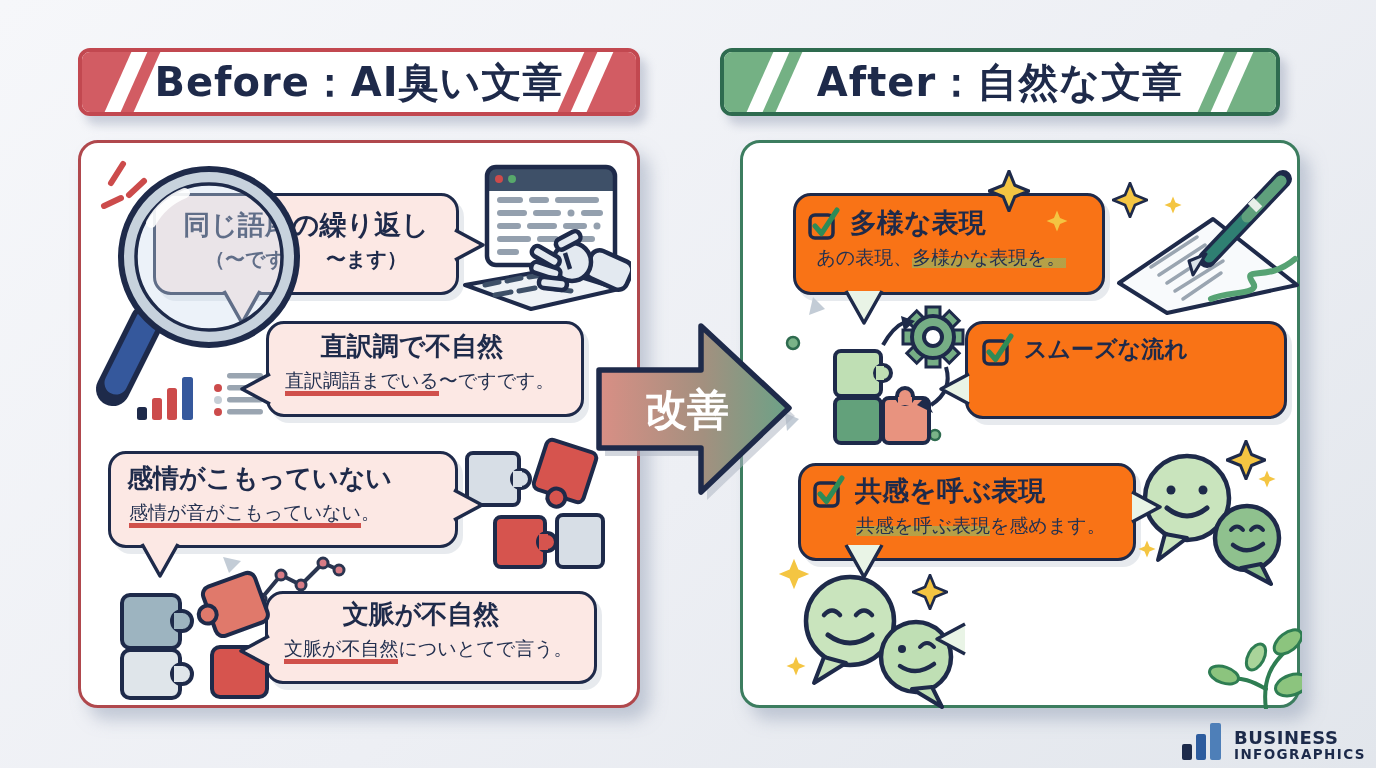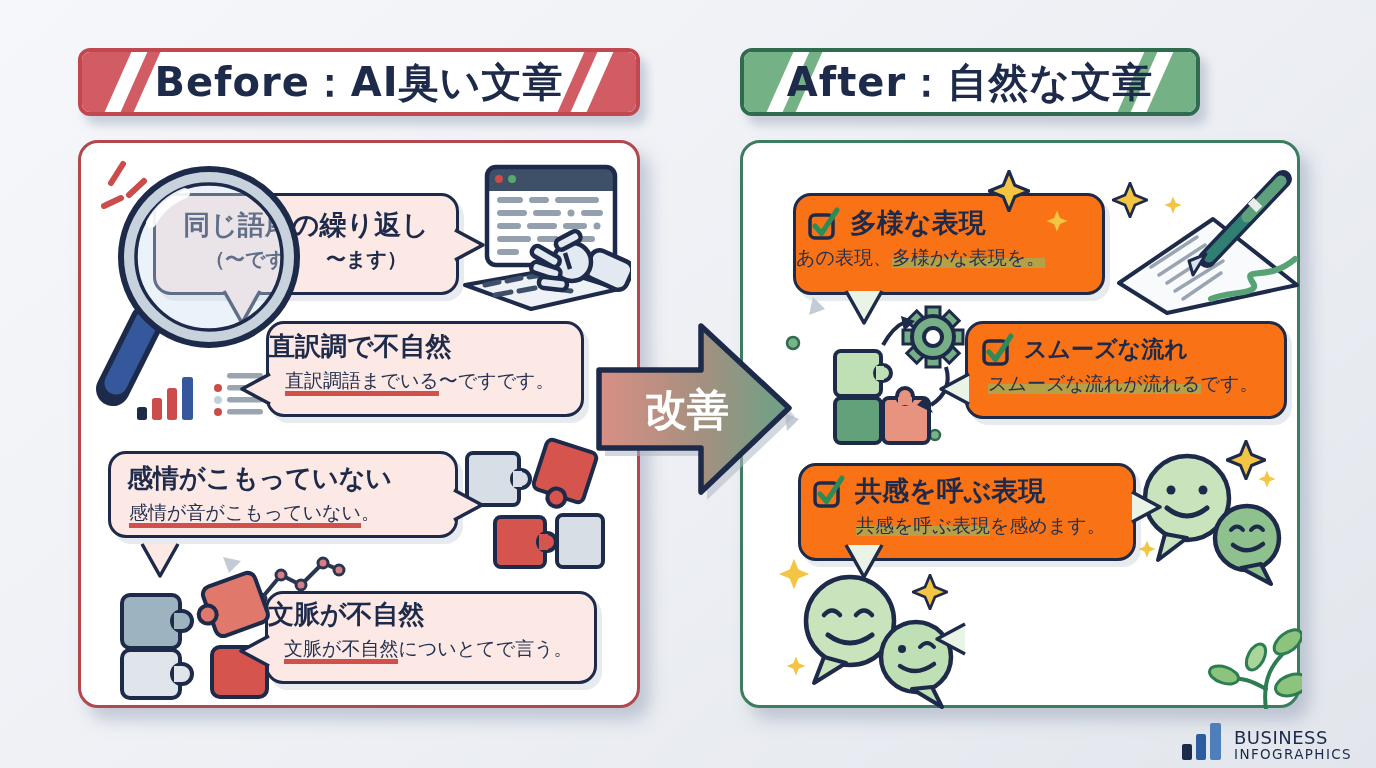--- a/index.html
+++ b/index.html
@@ -8,21 +8,21 @@
   .page{position:relative;width:1376px;height:768px;overflow:hidden;
         background:linear-gradient(140deg,#f6f7fa 0%,#edeff4 55%,#e2e6ec 100%)}
   .abs{position:absolute}
 
   
   .hdr{position:absolute;top:48px;height:68px;background:#fff;border-radius:12px;
        display:flex;align-items:center;justify-content:center;overflow:hidden;
        font-size:40px;font-weight:800;letter-spacing:1px;color:#1e2a4a;
        box-shadow:7px 9px 10px rgba(150,160,182,.45)}
   .hdr.red{left:78px;width:562px;border:4px solid #c24850}
-  .hdr.green{left:740px;width:460px;border:4px solid #2e6b4f}
+  .hdr.green{left:720px;width:560px;border:4px solid #2e6b4f}
   .wedge{position:absolute;top:-12px;bottom:-12px;transform:skewX(-24deg)}
   .hdr.red .wedge{background:#d25c63}
   .hdr.green .wedge{background:#74b184}
   .w-l{left:-26px;width:62px}.w-ls{left:52px;width:13px}
   .w-r{right:-26px;width:62px}.w-rs{right:52px;width:13px}
   .hdr-label{position:relative;z-index:2}
 
   
   .panel{position:absolute;top:140px;height:568px;background:#fff;border-radius:20px;
          box-shadow:10px 12px 16px rgba(150,162,184,.5)}
@@ -30,33 +30,33 @@
   .panel.green{left:740px;width:560px;border:3.5px solid #3c7d5f}
 
   
   .bubble{position:absolute;border:3.5px solid #1e2a4a;border-radius:18px;z-index:2;
           box-shadow:5px 6px 0 rgba(168,178,194,.28)}
   .bubble.pink{background:#fce8e4}
   .bubble.greenb{background:#f97316}
   .b-title{font-weight:800;font-size:26px;line-height:1.25;color:#1e2a4a}
   .b-sub{font-weight:700;font-size:20px;text-align:center;margin-top:4px}
   .b-body{font-size:19px;font-weight:500;color:#243150;line-height:1.55;margin-top:3px}
-  .t-center{text-align:center}.t-right{text-align:left}
+  .t-center{text-align:center}.t-right{text-align:center}
   .u-red{background:linear-gradient(#d0504b,#d0504b) no-repeat left bottom/100% 5px;padding-bottom:5px}
   .hl-green{background:linear-gradient(rgba(126,198,112,.55),rgba(126,198,112,.55)) no-repeat left bottom/100% 10px}
   .tail{position:absolute;z-index:3}
   .title-row{display:flex;align-items:center;gap:10px}
   .chk{flex:0 0 auto;line-height:0}
 
   
   .big-arrow{position:absolute;left:585px;top:300px;z-index:10}
 
   
   .logo{position:absolute;left:1180px;top:716px;display:flex;align-items:flex-end;gap:10px;z-index:5}
-  .logo-text{line-height:1.08;font-weight:400;color:#1c2a4a}
+  .logo-text{line-height:1.08;font-weight:700;color:#1c2a4a}
   .logo-l1{font-size:18px;letter-spacing:.5px}
   .logo-l2{font-size:13.5px;letter-spacing:1.4px}
 </style>
 </head>
 <body>
 
 <div class="page">
 
   <svg width="0" height="0" style="position:absolute">
       <defs>
@@ -173,21 +173,21 @@
     <svg class="abs" style="left:130px;top:226px" width="60" height="52" viewBox="0 0 60 52">
       <rect x="16" y="4" width="36" height="5.5" rx="2.7" fill="#9aa5b1"></rect>
       <circle cx="7" cy="19" r="4" fill="#cc4b4b"></circle>
         <rect x="16" y="16" width="36" height="5.5" rx="2.7" fill="#9aa5b1"></rect>
       <circle cx="7" cy="31" r="4" fill="#c6ced6"></circle>
         <rect x="16" y="28" width="36" height="5.5" rx="2.7" fill="#9aa5b1"></rect>
       <circle cx="7" cy="43" r="4" fill="#cc4b4b"></circle>
         <rect x="16" y="40" width="36" height="5.5" rx="2.7" fill="#9aa5b1"></rect>
     </svg>
 
-    <div class="bubble pink" style="left:27px;top:308px;width:350px;height:87px;padding:8px 0 0">
+    <div class="bubble pink" style="left:27px;top:308px;width:350px;height:97px;padding:8px 0 0">
       <div class="b-title" style="padding-left:16px">感情がこもっていない</div>
       <div class="b-body" style="padding-left:18px"><span class="u-red">感情が音がこもっていない</span><span>。</span></div>
     </div>
     <svg class="tail" style="left:371px;top:344px" width="34" height="36">
       <path d="M2,3 L30,18 L2,33" fill="#fce8e4" stroke="#1e2a4a" stroke-width="3.5" stroke-linejoin="round"></path>
       </svg>
     <svg class="tail" style="left:58px;top:399px" width="42" height="38">
       <path d="M3,2 L21,34 L39,2" fill="#fce8e4" stroke="#1e2a4a" stroke-width="3.5" stroke-linejoin="round"></path>
       </svg>
 
@@ -317,21 +317,20 @@
     </svg>
 
     <div class="bubble greenb" style="left:222px;top:178px;width:322px;height:98px;padding:8px 0 0">
       <div class="b-title title-row" style="padding-left:14px;font-size:23px">
         <span class="chk"><svg width="32" height="34" viewBox="0 0 32 34">
               <rect x="2" y="9" width="23" height="23" rx="5" fill="none" stroke="#1e2a4a" stroke-width="3.5"></rect>
               <path d="M7,20 L13.5,27.5 29,4" fill="none" stroke="#2e8b57" stroke-width="5" stroke-linecap="round" stroke-linejoin="round"></path>
             </svg></span>
         <span>スムーズな流れ</span>
       </div>
-      <div class="b-body" style="padding-left:20px"><span></span><span class="hl-green">スムーズな流れが流れる</span><span>です。</span></div>
     </div>
     <svg class="tail" style="left:194px;top:228px" width="34" height="36">
       <path d="M32,3 L4,18 L32,33" fill="#e9f4e6" stroke="#1e2a4a" stroke-width="3.5" stroke-linejoin="round"></path>
       </svg>
 
     <div class="bubble greenb" style="left:55px;top:320px;width:338px;height:98px;padding:8px 0 0">
       <div class="b-title title-row" style="padding-left:12px;font-size:27px">
         <span class="chk"><svg width="32" height="34" viewBox="0 0 32 34">
               <rect x="2" y="9" width="23" height="23" rx="5" fill="none" stroke="#1e2a4a" stroke-width="3.5"></rect>
               <path d="M7,20 L13.5,27.5 29,4" fill="none" stroke="#2e8b57" stroke-width="5" stroke-linecap="round" stroke-linejoin="round"></path>

